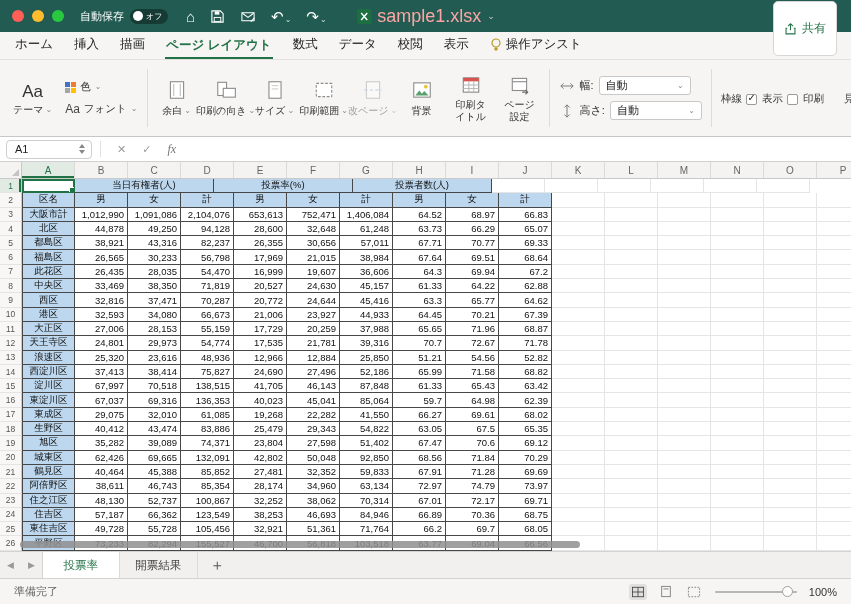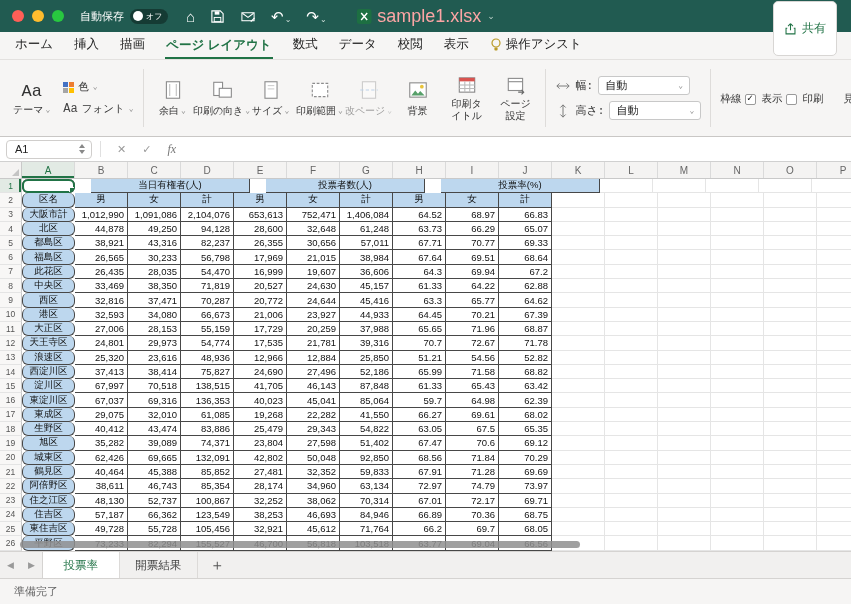--- a/index.html
+++ b/index.html
@@ -32,21 +32,21 @@
   .tabs-row{ position:absolute; top:32px; left:0; right:0; height:28px; background:#f6f5f4;
              border-bottom:1px solid #e3e1df; display:flex; align-items:flex-end; padding:0 14px; gap:19px; }
   .rtab{ font-size:12.5px; color:#222; padding:5px 1px 6px; cursor:default; display:flex; align-items:center; gap:4px; }
   .rtab.active{ color:var(--accent,#217346); border-bottom:2.5px solid var(--accent,#217346); padding-bottom:3.5px; font-weight:bold; }
   .tabs-right{ margin-left:auto; display:flex; gap:10px; align-items:center; padding-bottom:3px; }
   .pill-btn{ display:flex; align-items:center; gap:5px; border:1px solid #d8d6d4; background:#fff;
              border-radius:5px; padding:18px 10px; font-size:12px; color:var(--accent,#217346); }
 
   
   .ribbon{ position:absolute; top:60px; left:0; right:0; height:77px; background:#f6f5f4;
-           border-bottom:1px solid #c9c7c5; display:flex; align-items:center; padding:0 10px; gap:9px;font-family:Liberation Mono, monospace; }
+           border-bottom:1px solid #c9c7c5; display:flex; align-items:center; padding:0 10px; gap:9px; }
   .vsep{ width:1px; height:58px; background:#dedcda; flex:none; }
   .grp{ display:flex; align-items:center; flex:none; }
   .theme-grp{ gap:10px; }
   .rbtn{ display:flex; flex-direction:column; align-items:center; gap:3px; padding:3px 3px; min-width:40px; cursor:default; }
   .rbtn .lbl{ font-size:10px; color:#333; display:flex; align-items:center; gap:2px; white-space:nowrap; }
   .rbtn.wrap .lbl{ white-space:normal; width:38px; text-align:center; line-height:1.15; }
   .rbtn.disabled{ opacity:.45; }
   .chev{ font-size:8px; color:#8a8a8a; line-height:1; }
   .aa-big{ font-size:17px; color:#333; line-height:1; padding-top:3px; }
   .stack{ display:flex; flex-direction:column; gap:8px; }
@@ -90,22 +90,22 @@
   .colhead{ width:53px; flex:none; display:flex; align-items:center; justify-content:center;
             font-size:10px; color:#666; border-right:1px solid #dadada; }
   .colhead.sel{ background:#e2eae4; color:var(--accent,#217346); box-shadow:inset 0 -2px 0 var(--accent,#217346); }
   .grow{ display:flex; height:14.3px; flex:none; }
   .rowhead{ width:22px; flex:none; background:#f8f7f6; border-right:1px solid #c9c9c9; border-bottom:1px solid #e4e4e4;
             font-size:8.5px; color:#555; display:flex; align-items:center; justify-content:center; }
   .rowhead.sel{ background:#e2eae4; color:var(--accent,#217346); box-shadow:inset -2px 0 0 var(--accent,#217346); }
   .cell{ width:53px; flex:none; font-size:9.5px; color:#111; display:flex; align-items:center; overflow:hidden; white-space:nowrap; }
   .cell.th{ background:var(--header-fill,#bdd7ee); justify-content:center;
             border-right:1px solid var(--table-border,#444); border-bottom:1px solid var(--table-border,#444); }
-  .cell.merged{ width:159px;margin-left:16px; }
-  .cell.acol{ border-left:1px solid var(--table-border,#444);border-radius:6px; }
+  .cell.merged{ width:139px; }
+  .cell.acol{ border-left:1px solid var(--table-border,#444); }
   .cell.num{ justify-content:flex-end; padding-right:3px; background:#fff;
              border-right:1px solid var(--table-border,#444); border-bottom:1px solid var(--table-border,#444); }
   .cell.blank{ background:#fff; border-right:1px solid #e5e5e5; border-bottom:1px solid #e5e5e5; }
   .cell.selected{ background:#fff; border-right:1px solid var(--table-border,#444);
                   border-bottom:1px solid var(--table-border,#444);
                   outline:2px solid var(--accent,#217346); outline-offset:-2px; position:relative; z-index:3; }
   .cell.selected::after{ content:""; position:absolute; right:0; bottom:0; width:4px; height:4px;
                          background:var(--accent,#217346); border-left:1px solid #fff; border-top:1px solid #fff; }
   .hscroll{ position:absolute; left:20px; bottom:3px; width:560px; height:7px; background:#8f8f8f;
             border-radius:4px; opacity:.85; z-index:5; }
@@ -418,22 +418,22 @@
         <div class="colhead">M</div>
         <div class="colhead">N</div>
         <div class="colhead">O</div>
         <div class="colhead">P</div>
       </div>
     <div>
         <div class="grow">
           <div class="rowhead sel">1</div>
           <div class="cell acol selected"></div>
           <div class="cell th merged">当日有権者(人)</div>
+          <div class="cell th merged">投票率(%)</div>
           <div class="cell th merged">投票者数(人)</div>
-          <div class="cell th merged">投票率(%)</div>
           <div class="cell blank"></div>
           <div class="cell blank"></div>
           <div class="cell blank"></div>
           <div class="cell blank"></div>
           <div class="cell blank"></div>
           <div class="cell blank"></div>
         </div>
         <div class="grow">
           <div class="rowhead">2</div>
           <div class="cell th acol">区名</div>
@@ -871,21 +871,21 @@
           <div class="cell blank"></div>
           <div class="cell blank"></div>
         </div>
         <div class="grow">
           <div class="rowhead">25</div>
           <div class="cell th acol">東住吉区</div>
           <div class="cell num">49,728</div>
           <div class="cell num">55,728</div>
           <div class="cell num">105,456</div>
           <div class="cell num">32,921</div>
-          <div class="cell num">45,612</div>
+          <div class="cell num">51,361</div>
           <div class="cell num">71,764</div>
           <div class="cell num">66.2</div>
           <div class="cell num">69.7</div>
           <div class="cell num">68.05</div>
           <div class="cell blank"></div>
           <div class="cell blank"></div>
           <div class="cell blank"></div>
           <div class="cell blank"></div>
           <div class="cell blank"></div>
           <div class="cell blank"></div>
@@ -920,15 +920,40 @@
       <span>投票率</span>
     </div>
     <div class="stab">
       <span>開票結果</span>
     </div>
     <span class="addsheet">＋</span>
   </div>
 
   <div class="statusbar">
     <span class="status-text">準備完了</span>
+    <div class="sb-right">
+      <span class="view-ic active">
+        <svg width="14" height="12" viewBox="0 0 16 14">
+          <rect x="1.5" y="1.5" width="13" height="11" fill="none" stroke="#444"></rect>
+          <line x1="1.5" y1="7" x2="14.5" y2="7" stroke="#444"></line>
+          <line x1="8" y1="1.5" x2="8" y2="12.5" stroke="#444"></line>
+        </svg>
+      </span>
+      <span class="view-ic">
+        <svg width="12" height="13" viewBox="0 0 14 15">
+          <rect x="2" y="1.5" width="10" height="12" fill="none" stroke="#777"></rect>
+          <line x1="4" y1="4.5" x2="10" y2="4.5" stroke="#777"></line>
+        </svg>
+      </span>
+      <span class="view-ic">
+        <svg width="14" height="12" viewBox="0 0 16 14">
+          <rect x="1.5" y="1.5" width="13" height="11" fill="none" stroke="#777" stroke-dasharray="2 1.5"></rect>
+        </svg>
+      </span>
+      <div class="zslider">
+        <div class="track"></div>
+        <div class="knob"></div>
+      </div>
+      <span class="zoom-label">100%</span>
+    </div>
   </div>
 
 </div>
 
 </body></html>

